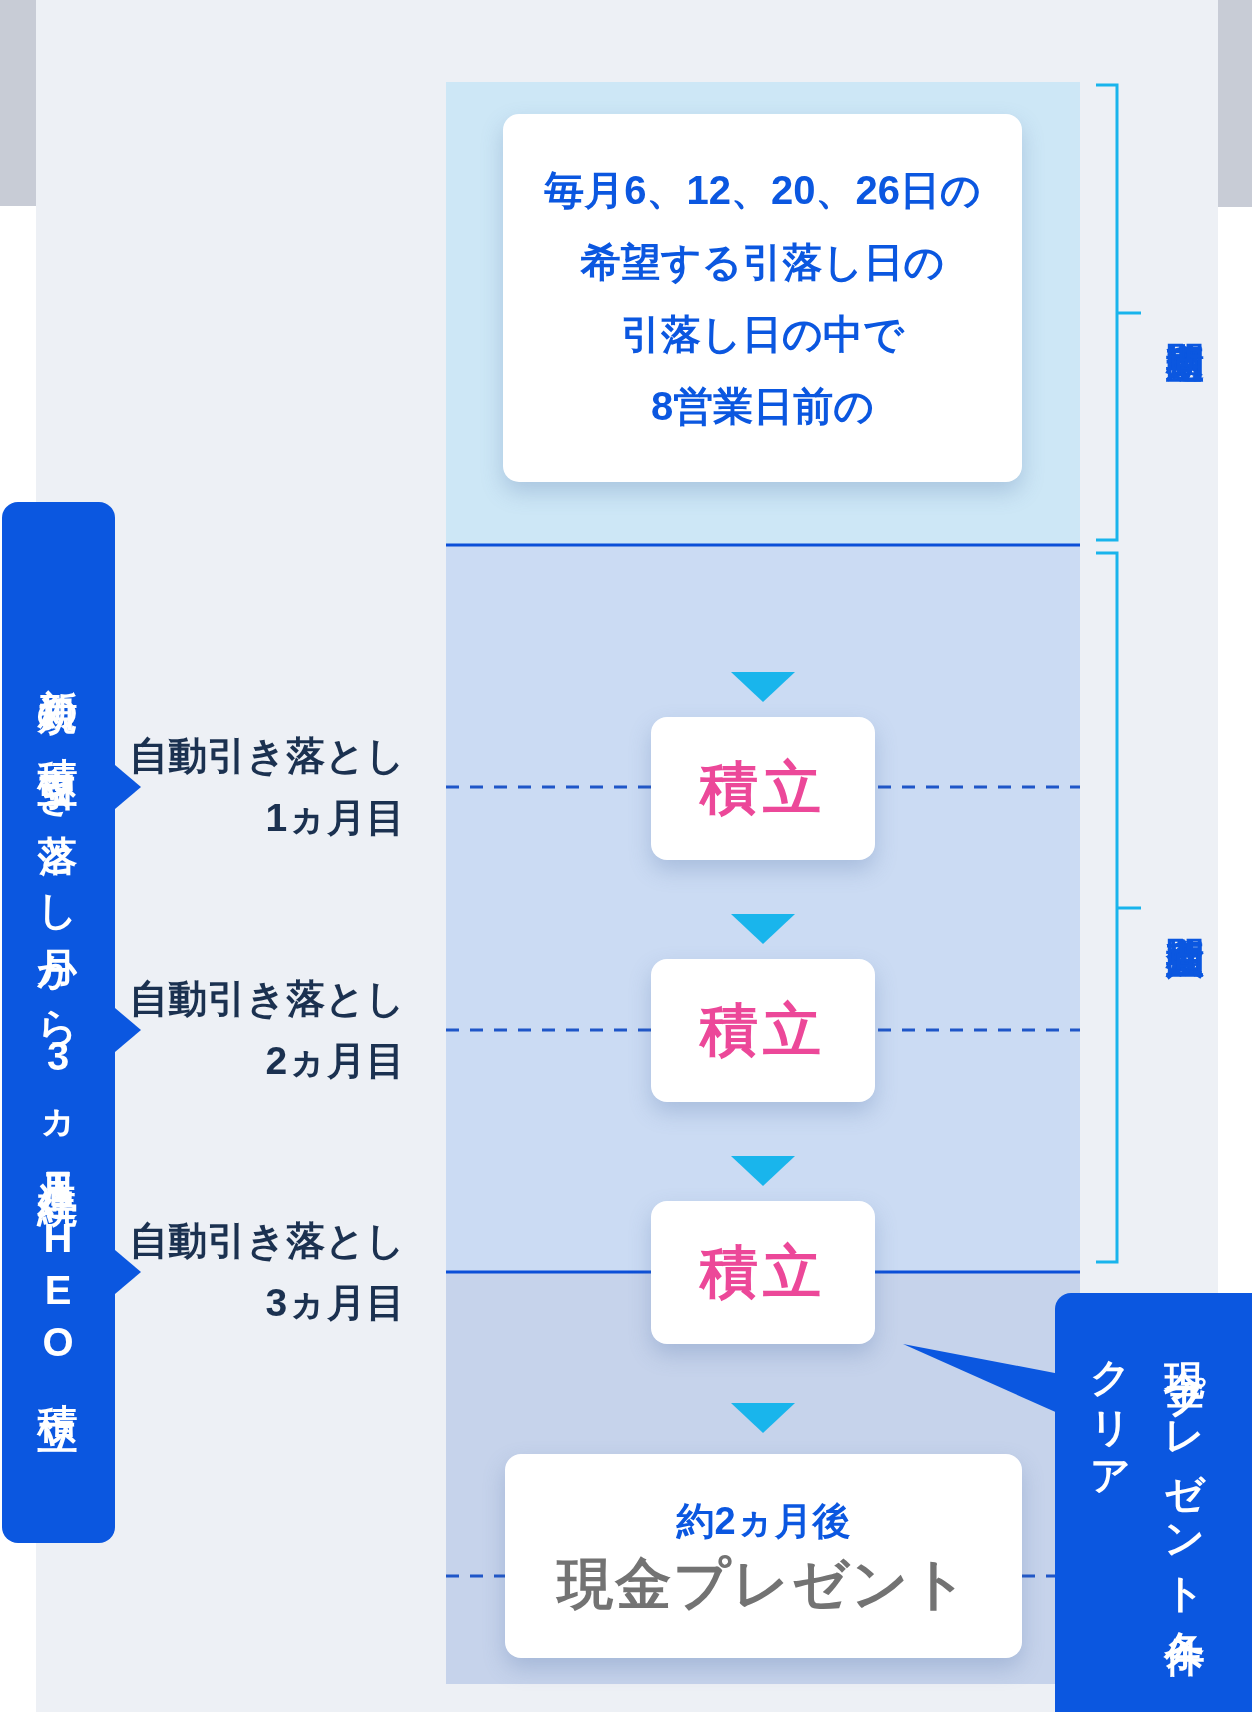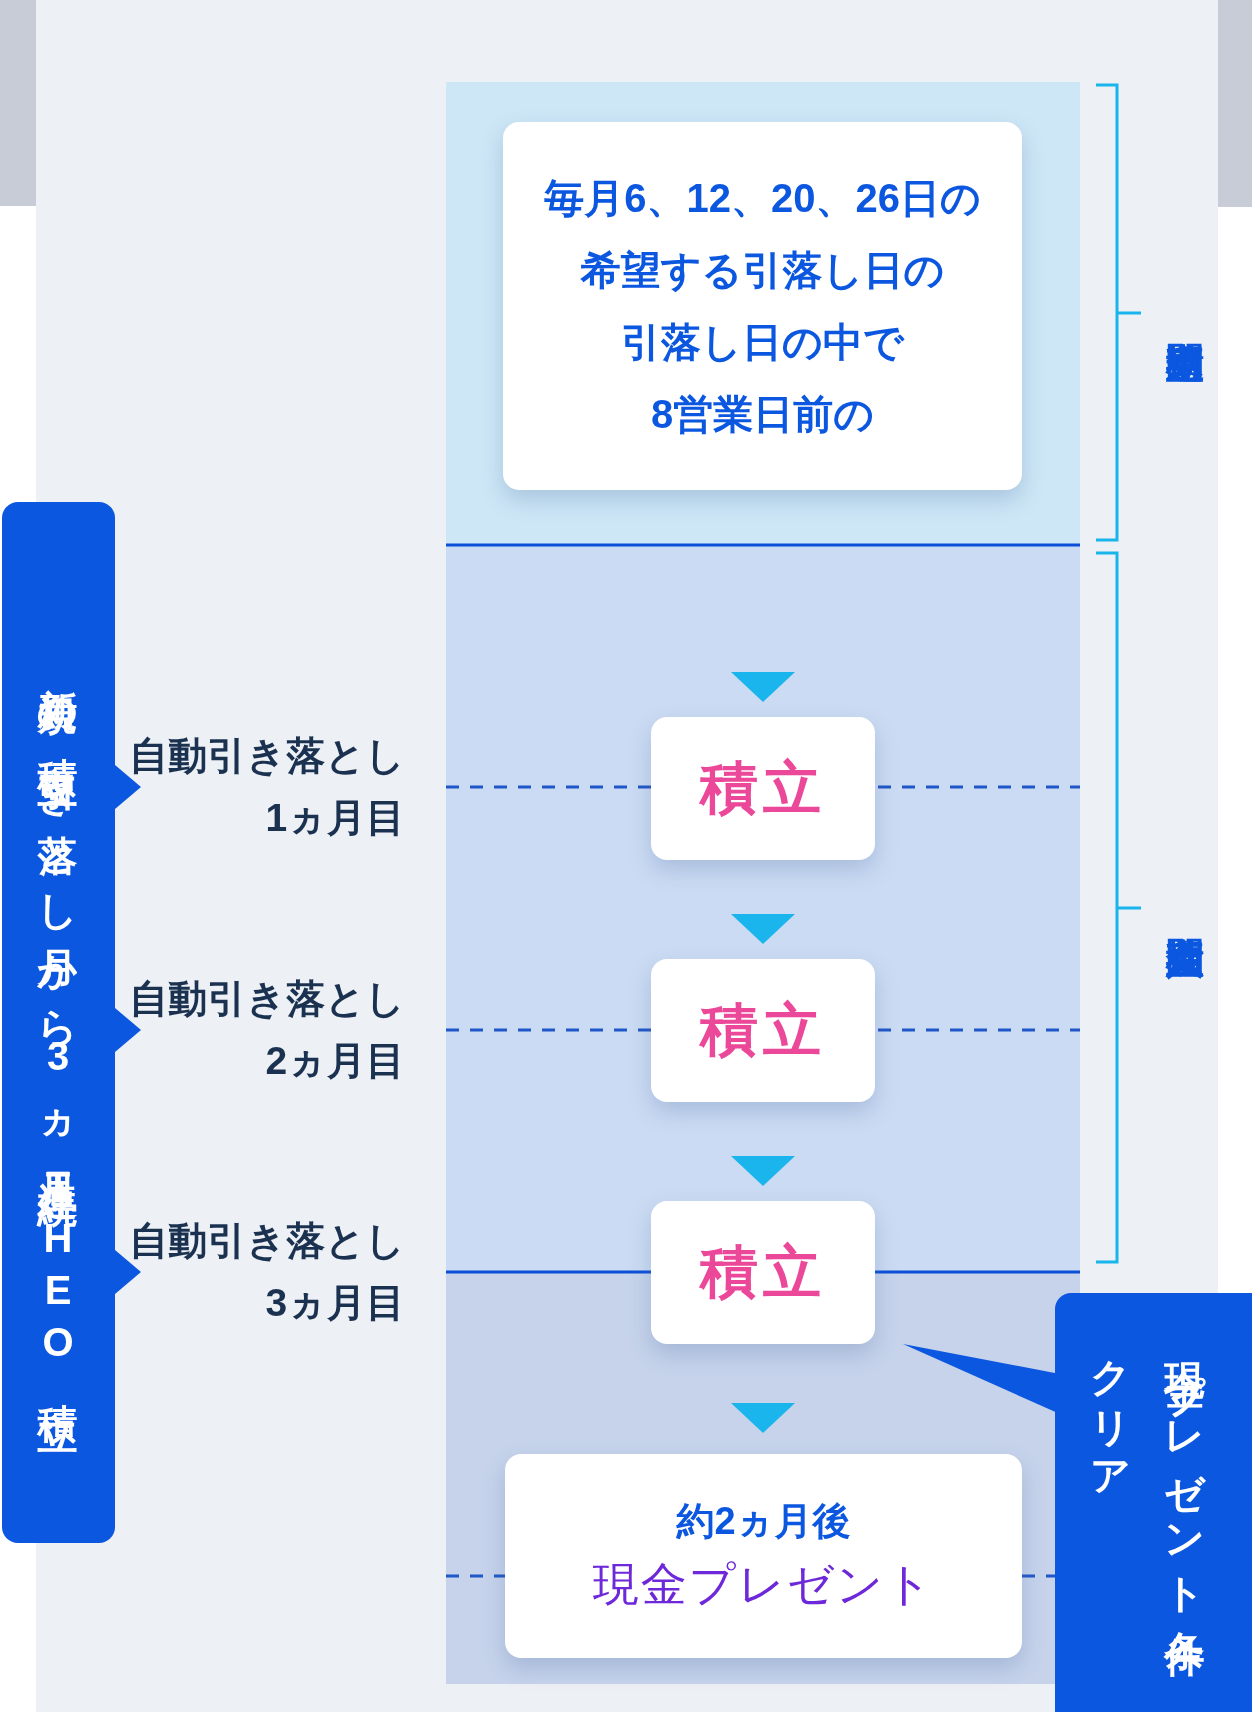--- a/index.html
+++ b/index.html
@@ -15,28 +15,28 @@
   .panel{z-index:2;}
   #panel-top{left:446px;top:82px;width:634px;height:463px;background:#cde7f6;}
   #panel-mid{left:446px;top:545px;width:634px;height:727px;background:#cbdbf3;}
   #panel-bottom{left:446px;top:1272px;width:634px;height:412px;background:#c6d3eb;}
   
   #lines{left:0;top:0;width:1252px;height:1712px;z-index:3;}
   
   .whitebox{background:#ffffff;border-radius:16px;z-index:4;
             box-shadow:0 10px 22px rgba(80,110,165,0.28);
             display:flex;flex-direction:column;align-items:center;justify-content:center;}
-  #apply-box{left:503px;top:122px;width:519px;height:368px;}
+  #apply-box{left:503px;top:114px;width:519px;height:368px;}
   #apply-box .ln{font-size:40px;line-height:72px;font-weight:bold;color:#0b57e0;white-space:nowrap;}
   .step-box{left:651px;width:224px;height:143px;}
   .step-box .step-label{font-size:58px;font-weight:bold;color:#ec4899;letter-spacing:5px;}
   #step1{top:717px;} #step2{top:959px;} #step3{top:1201px;}
   #result-box{left:505px;top:1454px;width:517px;height:204px;text-align:center;}
   #result-line1{font-size:38px;font-weight:bold;color:#0b57e0;line-height:56px;}
-  #result-line2{font-size:46px;font-weight:normal;color:#6d28d9;line-height:70px;letter-spacing:2px;}
+  #result-line2{font-size:56px;font-weight:bold;color:#737373;line-height:70px;letter-spacing:2px;}
   
   .tri-down{width:0;height:0;border-left:32px solid transparent;border-right:32px solid transparent;
             border-top:30px solid #19b5ec;left:731px;z-index:4;}
   #tri1{top:672px;} #tri2{top:914px;} #tri3{top:1156px;} #tri4{top:1403px;}
   
   #left-banner{left:2px;top:502px;width:113px;height:1041px;background:#0b57e0;border-radius:16px;
                z-index:5;display:flex;align-items:center;justify-content:center;}
   #left-banner .vtext{writing-mode:vertical-rl;text-orientation:upright;color:#ffffff;
                font-size:40px;font-weight:bold;letter-spacing:8px;white-space:nowrap;}
   .arrow-right{width:0;height:0;border-top:22px solid transparent;border-bottom:22px solid transparent;

